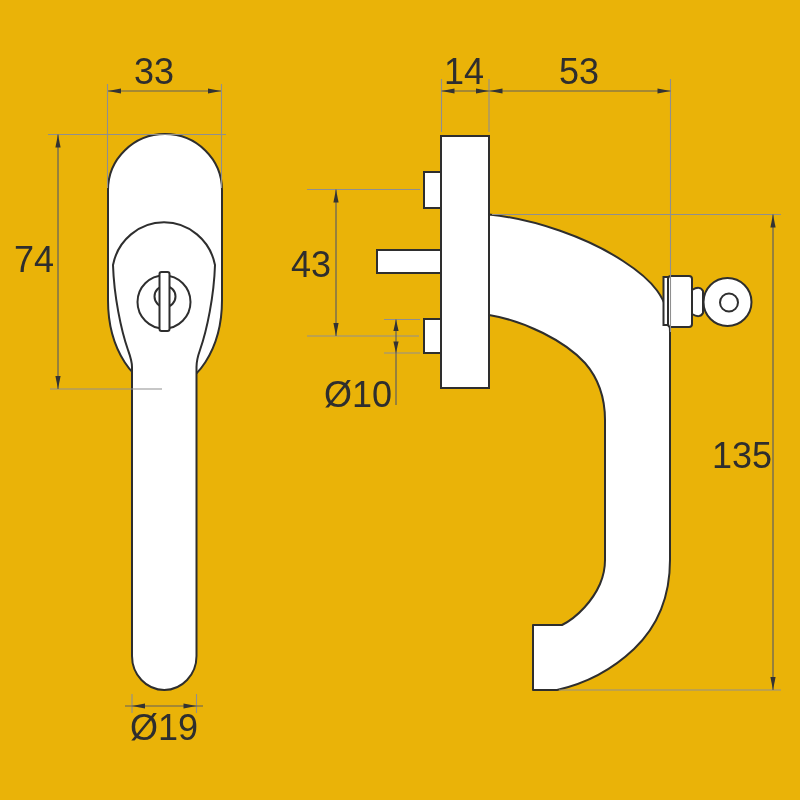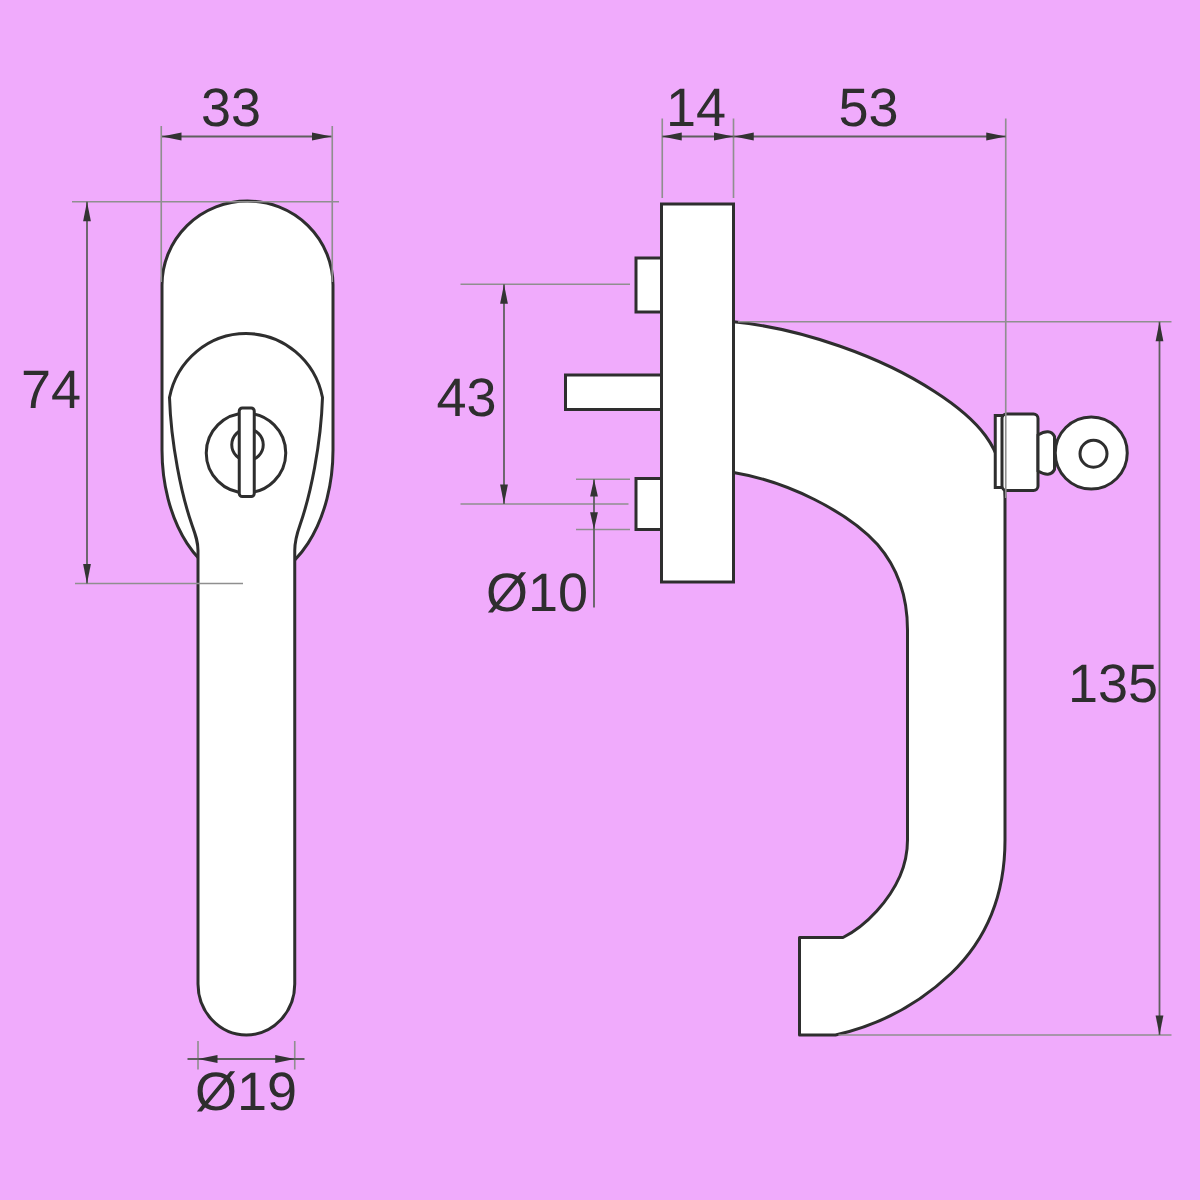--- a/index.html
+++ b/index.html
@@ -1,16 +1,16 @@
 <!DOCTYPE html>
 <html><head>
 <meta charset="utf-8">
 <style>
   html,body{margin:0;padding:0;background:#ffffff;}
-  .stage{position:relative;width:800px;height:800px;background:#f0abfc;overflow:hidden;}
+  .stage{position:relative;width:800px;height:800px;background:#eab308;overflow:hidden;}
   svg{display:block;}
   .obj{fill:#ffffff;stroke:#2e2e2e;stroke-width:2;stroke-linejoin:round;stroke-linecap:round;}
   .obj2{fill:#ffffff;stroke:#2e2e2e;stroke-width:2;stroke-linejoin:miter;}
   .ext{stroke:#8f8f8f;stroke-width:1.1;fill:none;}
   .dim{stroke:#5f5f5f;stroke-width:1.2;fill:none;}
   .arr{fill:#333333;stroke:none;}
   .dimtext{font-family:"Liberation Sans","DejaVu Sans",sans-serif;font-size:36px;fill:#2e2e2e;}
   .mid{text-anchor:middle;}
   .end{text-anchor:end;}
 </style>

